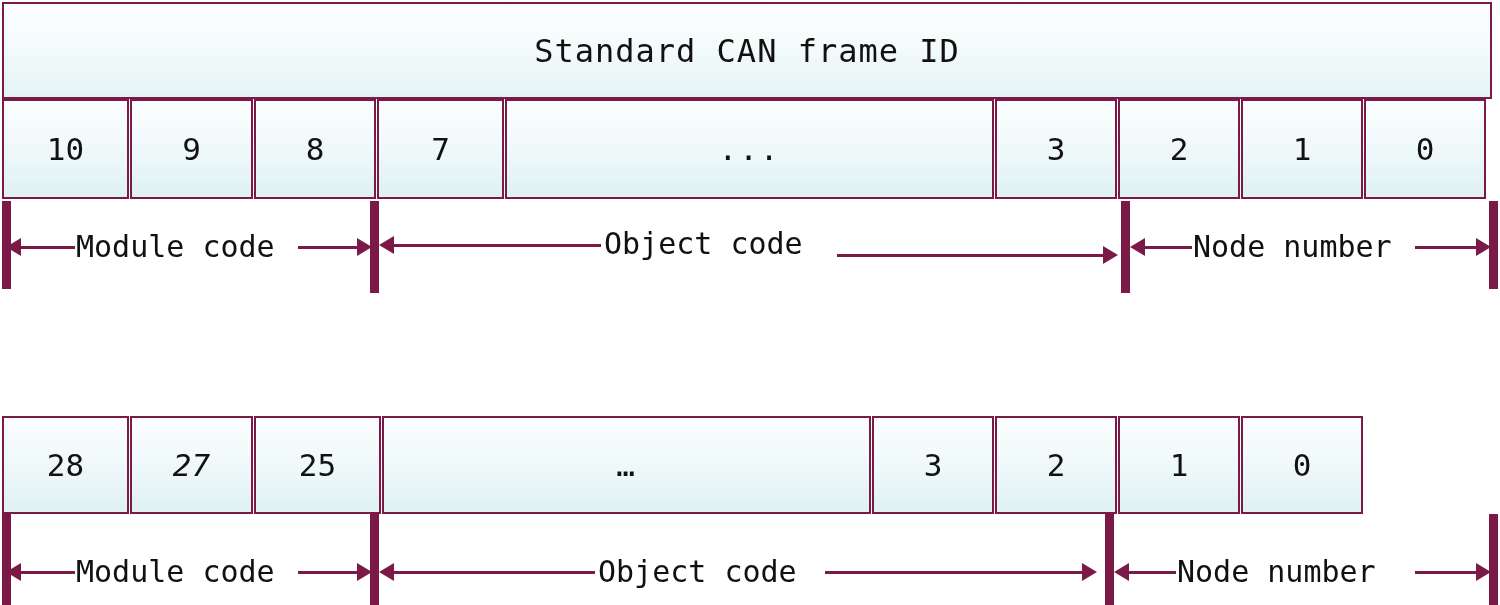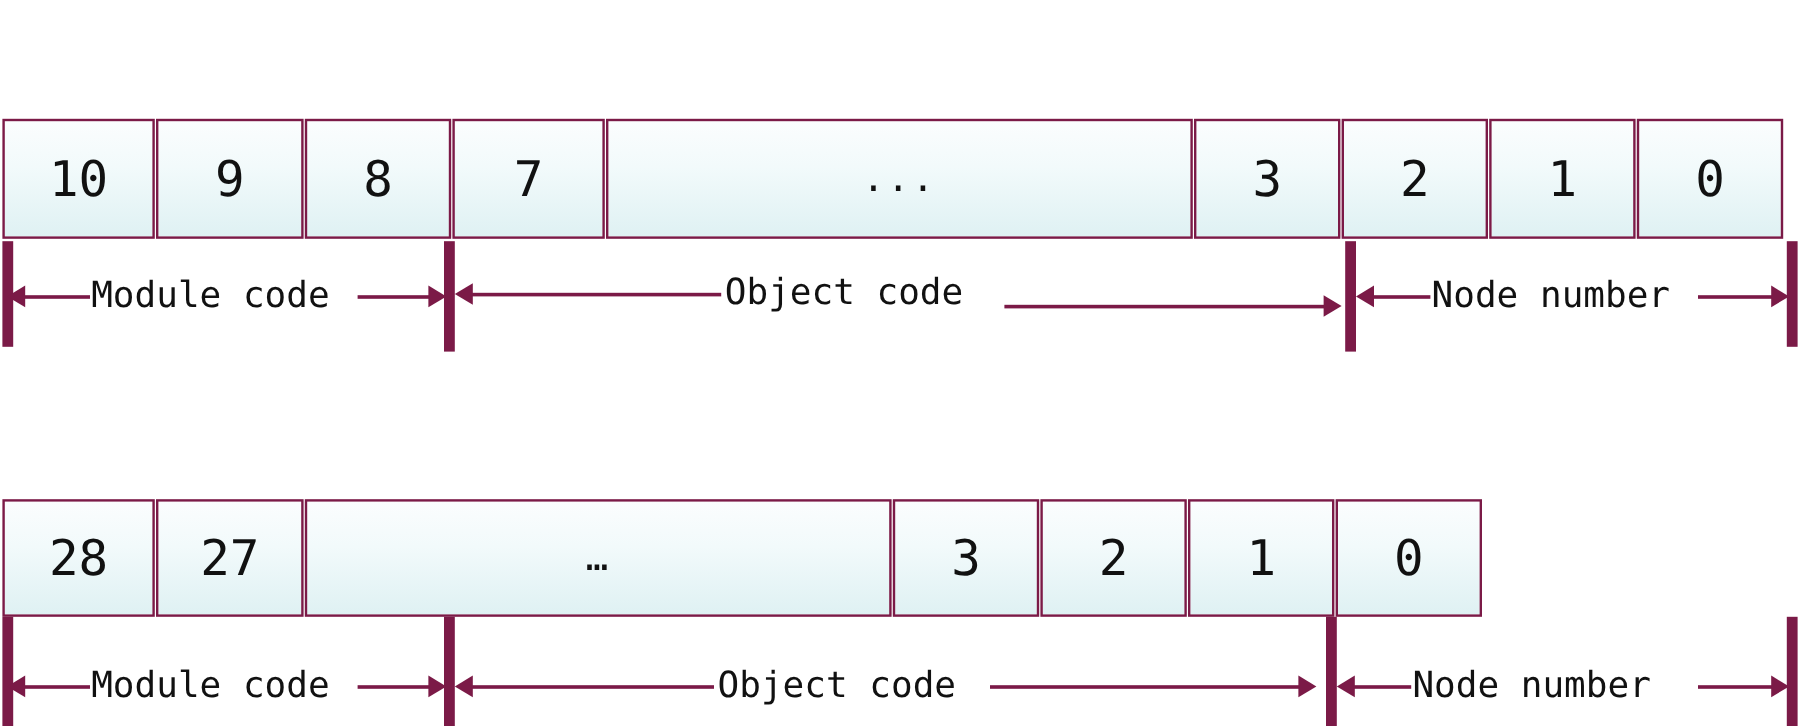--- a/index.html
+++ b/index.html
@@ -51,21 +51,21 @@
     display: flex;
     box-sizing: border-box;
   }
   .bit-cell {
     border: 2px solid #7B1A47;
     background: linear-gradient(180deg, #fbfdfe 0%, #f2fafb 40%, #dff1f3 100%);
     box-sizing: border-box;
     display: flex;
     align-items: center;
     justify-content: center;
-    font-size: 41px;
+    font-size: 31px;
     color: #111111;
     margin-right: 1px;
     position: relative;
   }
   .bit-cell:last-child { margin-right: 0; }
   .bit-cell.ellipsis-cell { font-size: 31px; letter-spacing: 2px; }
 
   
   .span-band {
     position: absolute;
@@ -104,20 +104,23 @@
     border-bottom: 9px solid transparent;
   }
   .arrow-head.left  { border-right: 15px solid #7B1A47; }
   .arrow-head.right { border-left: 15px solid #7B1A47; }
 </style>
 </head>
 <body>
 
 <div class="diagram" id="diagram-standard">
 
+  <div class="frame-header" style="top:2px; height:97px;">
+    <span class="frame-title">Standard CAN frame ID</span>
+  </div>
 
   <div class="bit-row" style="top:99px; height:100px;">
     <div class="bit-cell" style="width:127px;">
       <span>10</span>
     </div>
     <div class="bit-cell" style="width:123px;">
       <span>9</span>
     </div>
     <div class="bit-cell" style="width:122px;">
       <span>8</span>
@@ -175,22 +178,25 @@
   </div>
 </div>
 
 <div class="diagram" id="diagram-expand">
 
 
   <div class="bit-row" style="top:84px; height:98px;">
     <div class="bit-cell" style="width:127px;align-items:center;">
       <span>28</span>
     </div>
-    <div class="bit-cell" style="width:123px;">
+    <div class="bit-cell" style="width:123px;font-style:italic;">
       <span>27</span>
+    </div>
+    <div class="bit-cell" style="width:127px;">
+      <span>25</span>
     </div>
     <div class="bit-cell ellipsis-cell" style="width:489px;">
       <span>…</span>
     </div>
     <div class="bit-cell" style="width:122px;">
       <span>3</span>
     </div>
     <div class="bit-cell" style="width:122px;">
       <span>2</span>
     </div>

